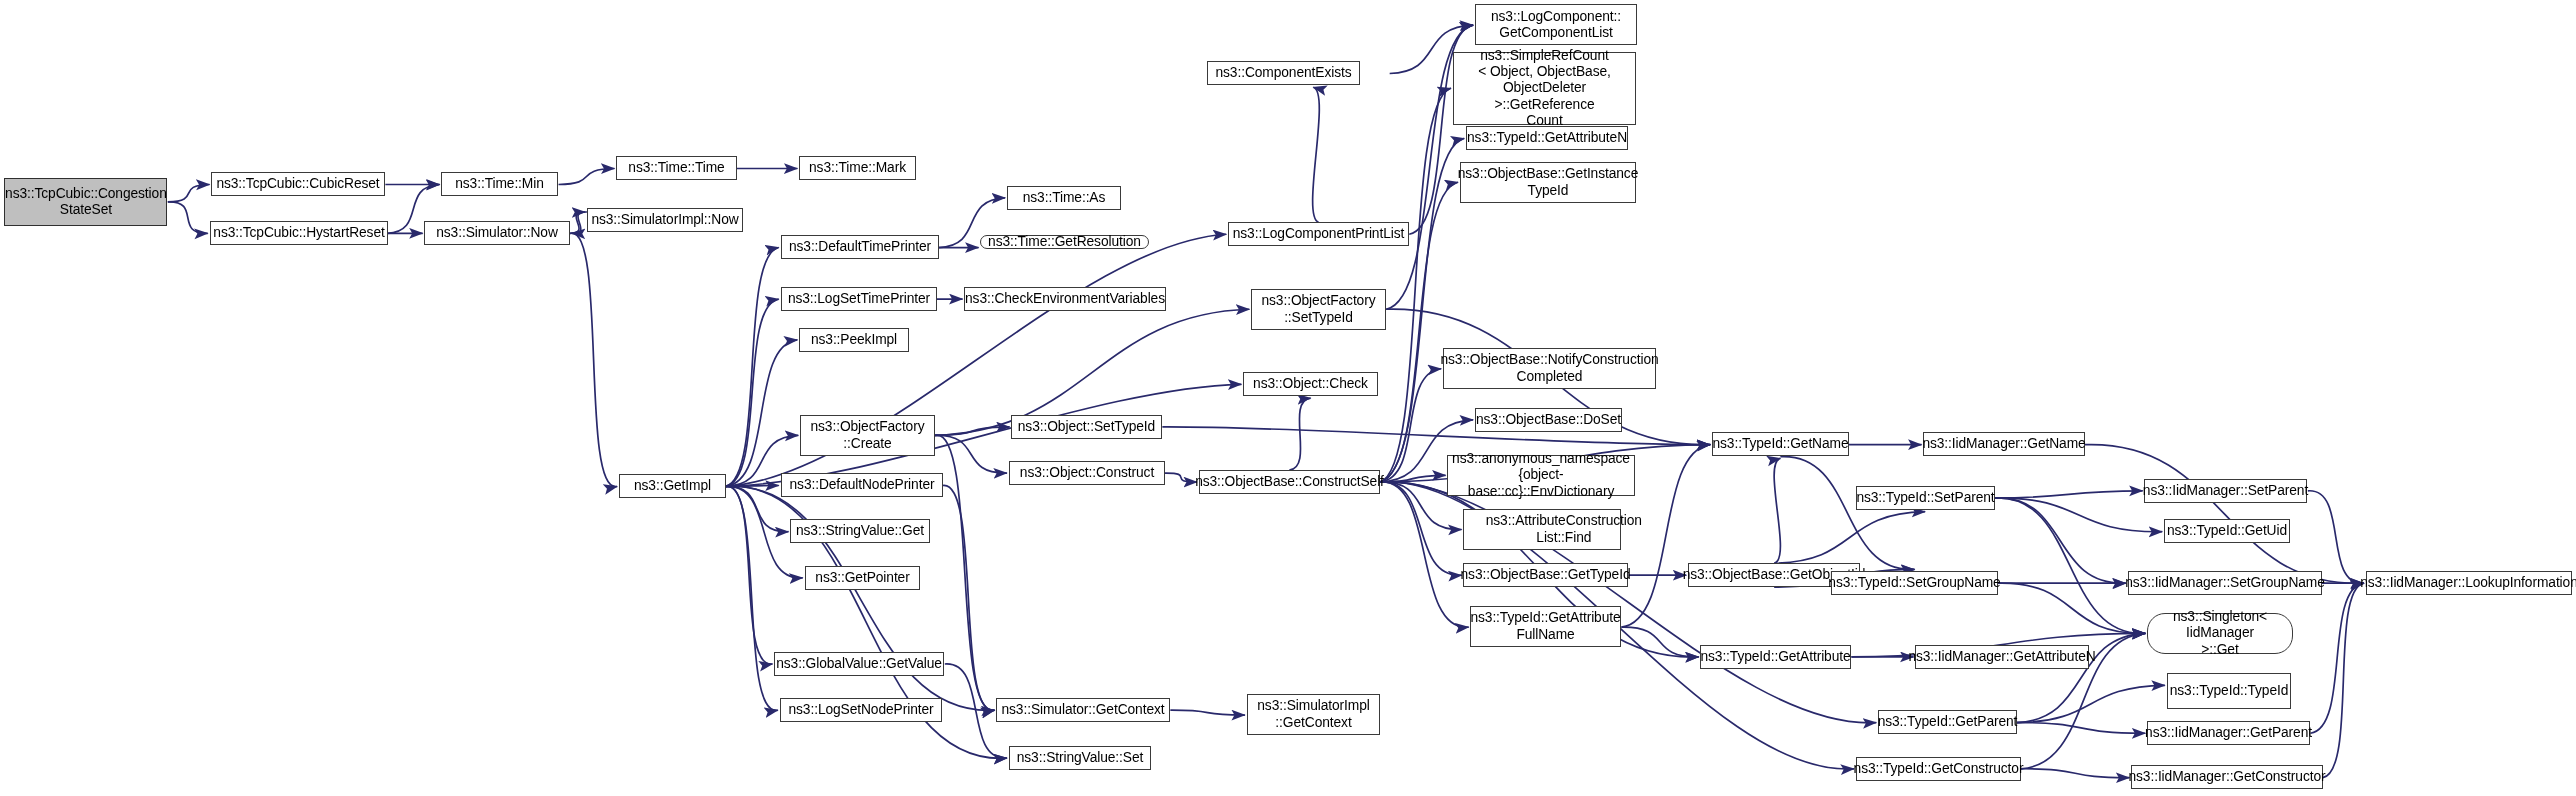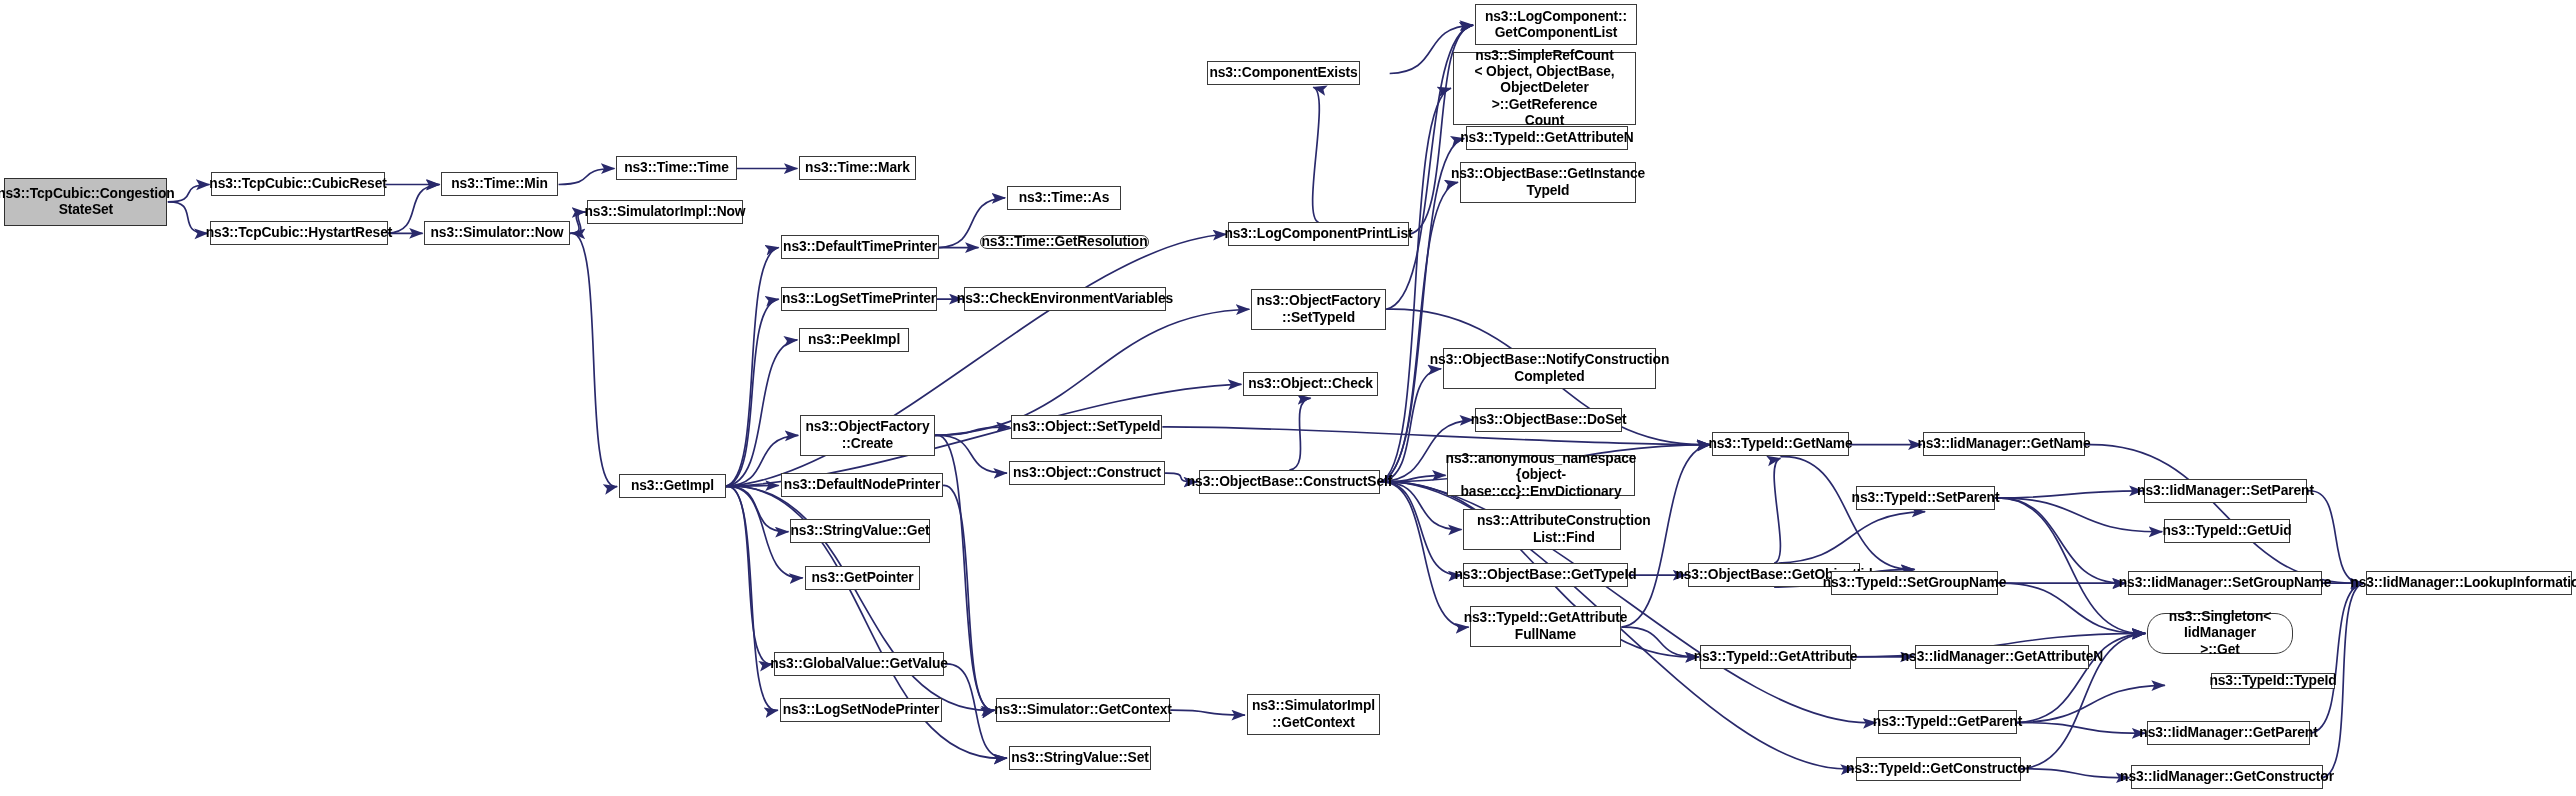--- a/index.html
+++ b/index.html
@@ -22,21 +22,20 @@
     display:flex;
     align-items:center;
     justify-content:center;
     text-align:center;
     font-size:13.8px;
     line-height:1.18;
     letter-spacing:-0.1px;
     white-space:pre-line;
     padding:0 4.4px;
     cursor:default;
-    font-weight:bold;
   }
   .node.root{
     background:#bfbfbf;
     border-color:#2f2f2f;
   }
 </style>
 </head>
 <body>
 
 <div id="canvas">
@@ -130,21 +129,21 @@
       </g>
   </svg>
   <div id="nodes">
       <div class="node root" style="left: 4.4px; top: 178px; width: 163px; height: 48px;">ns3::TcpCubic::Congestion
 StateSet</div>
       <div class="node" style="left: 211px; top: 172px; width: 174px; height: 24px;">ns3::TcpCubic::CubicReset</div>
       <div class="node" style="left: 210px; top: 221px; width: 178px; height: 24px;">ns3::TcpCubic::HystartReset</div>
       <div class="node" style="left: 441px; top: 172px; width: 117px; height: 24px;">ns3::Time::Min</div>
       <div class="node" style="left: 424px; top: 221px; width: 146px; height: 24px;">ns3::Simulator::Now</div>
       <div class="node" style="left: 616px; top: 156px; width: 121px; height: 24px;">ns3::Time::Time</div>
-      <div class="node" style="left: 587px; top: 200px; width: 156px; height: 24px; text-align: right;">ns3::SimulatorImpl::Now</div>
+      <div class="node" style="left: 587px; top: 208px; width: 156px; height: 24px; text-align: right;">ns3::SimulatorImpl::Now</div>
       <div class="node" style="left: 799px; top: 156px; width: 117px; height: 24px;">ns3::Time::Mark</div>
       <div class="node" style="left: 781px; top: 235px; width: 158px; height: 24px;">ns3::DefaultTimePrinter</div>
       <div class="node" style="left: 781px; top: 287px; width: 156px; height: 24px;">ns3::LogSetTimePrinter</div>
       <div class="node" style="left: 799px; top: 328px; width: 110px; height: 24px;">ns3::PeekImpl</div>
       <div class="node" style="left: 1007px; top: 186px; width: 114px; height: 24px;">ns3::Time::As</div>
       <div class="node" style="left: 980px; top: 235px; width: 169px; height: 14px; border-radius: 11px;">ns3::Time::GetResolution</div>
       <div class="node" style="left: 964px; top: 287px; width: 202px; height: 24px;">ns3::CheckEnvironmentVariables</div>
       <div class="node" style="left: 619px; top: 474px; width: 107px; height: 24px;">ns3::GetImpl</div>
       <div class="node" style="left: 800px; top: 415px; width: 135px; height: 41px;">ns3::ObjectFactory
 ::Create</div>
@@ -191,19 +190,19 @@
       <div class="node" style="left: 1831px; top: 571px; width: 167px; height: 24px;">ns3::TypeId::SetGroupName</div>
       <div class="node" style="left: 1878px; top: 710px; width: 139px; height: 24px;">ns3::TypeId::GetParent</div>
       <div class="node" style="left: 1856px; top: 757px; width: 165px; height: 24px;">ns3::TypeId::GetConstructor</div>
       <div class="node" style="left: 1923px; top: 432px; width: 162px; height: 24px;">ns3::IidManager::GetName</div>
       <div class="node" style="left: 1915px; top: 645px; width: 174px; height: 24px;">ns3::IidManager::GetAttributeN</div>
       <div class="node" style="left: 2144px; top: 479px; width: 163px; height: 24px;">ns3::IidManager::SetParent</div>
       <div class="node" style="left: 2164px; top: 519px; width: 126px; height: 24px;">ns3::TypeId::GetUid</div>
       <div class="node" style="left: 2128px; top: 571px; width: 194px; height: 24px;">ns3::IidManager::SetGroupName</div>
       <div class="node" style="left: 2147px; top: 613px; width: 146px; height: 41px; border-radius: 18px;">ns3::Singleton&lt; IidManager
 &gt;::Get</div>
-      <div class="node" style="left: 2167px; top: 673px; width: 124px; height: 16px; margin-left: 44px;">ns3::TypeId::TypeId</div>
+      <div class="node" style="left: 2167px; top: 673px; width: 124px; height: 36px;">ns3::TypeId::TypeId</div>
       <div class="node" style="left: 2147px; top: 721px; width: 163px; height: 24px;">ns3::IidManager::GetParent</div>
       <div class="node" style="left: 2131px; top: 765px; width: 192px; height: 24px;">ns3::IidManager::GetConstructor</div>
       <div class="node" style="left: 2366px; top: 571px; width: 206px; height: 24px;">ns3::IidManager::LookupInformation</div>
     </div>
 </div>
 
 
 </body></html>

